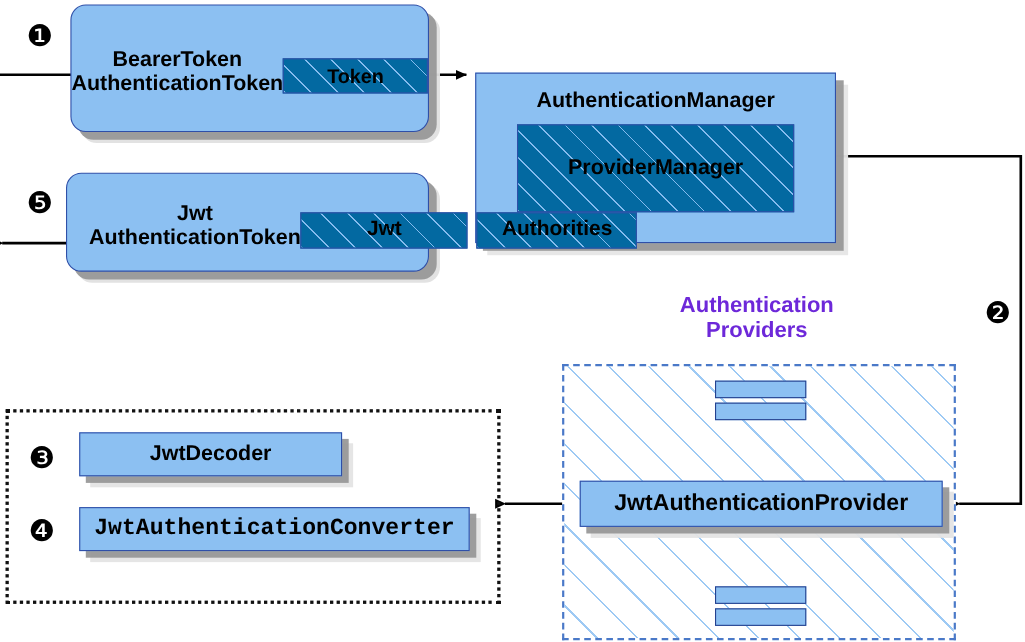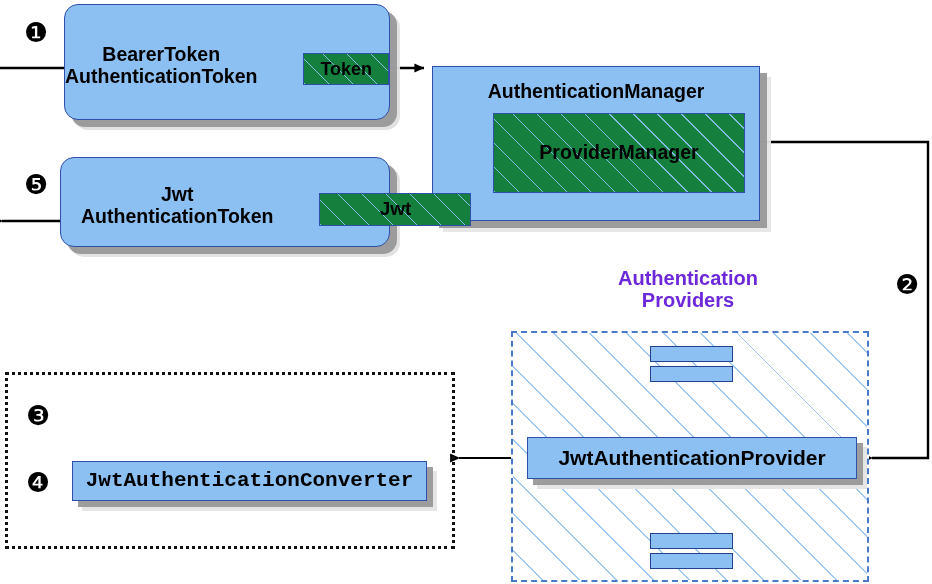--- a/index.html
+++ b/index.html
@@ -25,23 +25,23 @@
   }
   .flat{
     background:#8cc0f2;border:1.6px solid #2f4fa8;
     display:flex;align-items:center;justify-content:center;
     box-shadow:6px 6px 0 0 rgba(150,150,150,0.92), 10px 10px 0 0 rgba(228,228,228,0.95);
   }
   .title{font-weight:bold;color:#000;text-align:center;line-height:1.12;}
 
   
   .chip{
-    position:relative;background:#15803d;border:1.7px solid #2f4fa8;
+    position:relative;background:#0369a1;border:1.7px solid #2f4fa8;
     display:flex;align-items:center;justify-content:center;
-    box-sizing:border-box;overflow:hidden;margin-left:46px;
+    box-sizing:border-box;overflow:hidden;
   }
   .chip::before{
     content:"";position:absolute;inset:0;
     background:repeating-linear-gradient(45deg,
        rgba(140,192,242,0.95) 0 1.2px, rgba(255,255,255,0) 1.2px 17px);
   }
   .chip > span{position:relative;z-index:2;font-weight:bold;color:#000;}
 
   
   .group-dashed{
@@ -141,20 +141,23 @@
 
   <div class="node card" style="left:60px;top:157px;width:330px;height:90px;padding-top:7px;padding-left:20px;">
     <div class="title" style="font-size:19.5px;">
       <div>Jwt</div>
       <div>AuthenticationToken</div>
     </div>
     <div style="display:flex;gap:8px;margin-top:7px;">
       <div class="chip" style="width:152px;height:33px;">
         <span style="font-size:19px;">Jwt</span>
       </div>
+      <div class="chip" style="width:146px;height:33px;">
+        <span style="font-size:19px;">Authorities</span>
+      </div>
     </div>
   </div>
 
   <div class="grouplabel" style="left:576px;top:267px;width:224px;font-size:20px;">
     <div>Authentication</div>
     <div>Providers</div>
   </div>
 
   <div class="group-dashed" style="left:511px;top:331px;width:358px;height:251px;"></div>
 
@@ -163,18 +166,21 @@
 
   <div class="minibar" style="left:650px;top:533px;width:81px;height:14px;"></div>
   <div class="minibar" style="left:650px;top:553px;width:81px;height:14px;"></div>
 
   <div class="node flat" style="left:527px;top:437px;width:330px;height:42px;">
     <span class="title" style="font-size:21px;">JwtAuthenticationProvider</span>
   </div>
 
   <div class="group-dotted" style="left:5px;top:372px;width:450px;height:177px;"></div>
 
+  <div class="node flat" style="left:72px;top:393px;width:239px;height:40px;">
+    <span class="title" style="font-size:19.5px;">JwtDecoder</span>
+  </div>
 
   <div class="node flat" style="left:72px;top:461px;width:355px;height:40px;">
     <span class="title" style="font-size:21px;font-family:Liberation Mono, monospace;">JwtAuthenticationConverter</span>
   </div>
 
 </div>
 
 </body></html>

